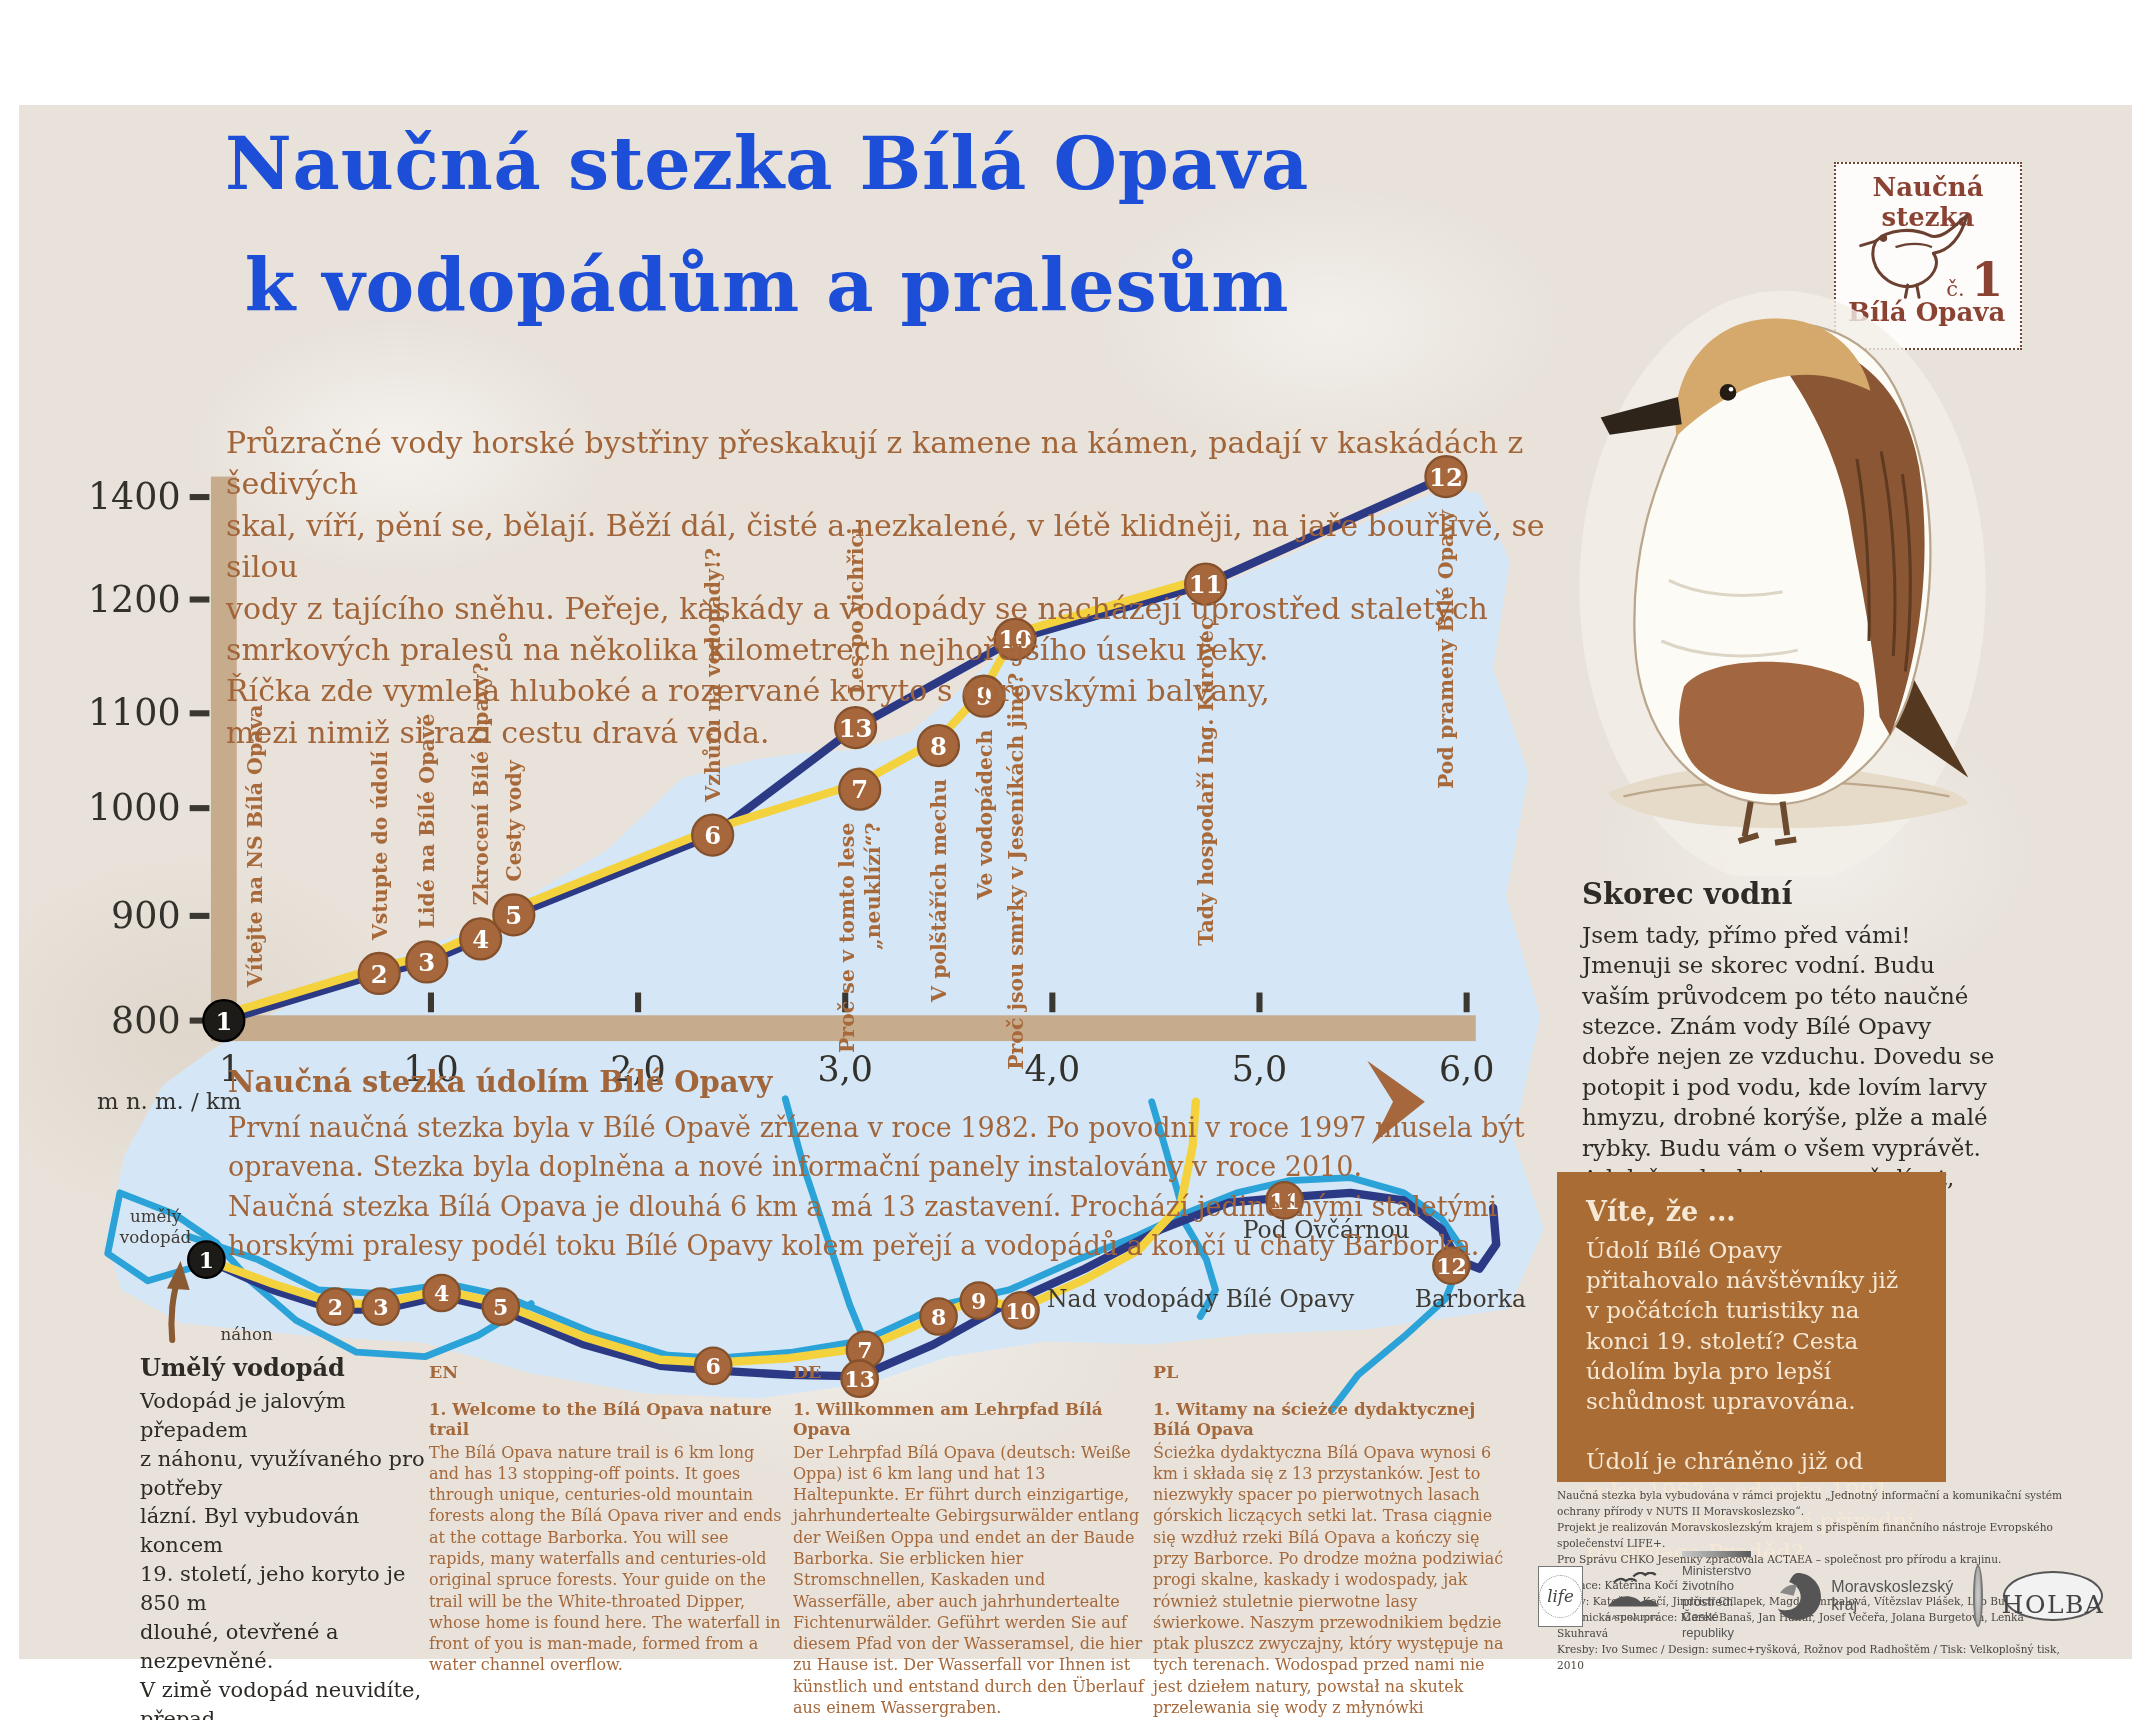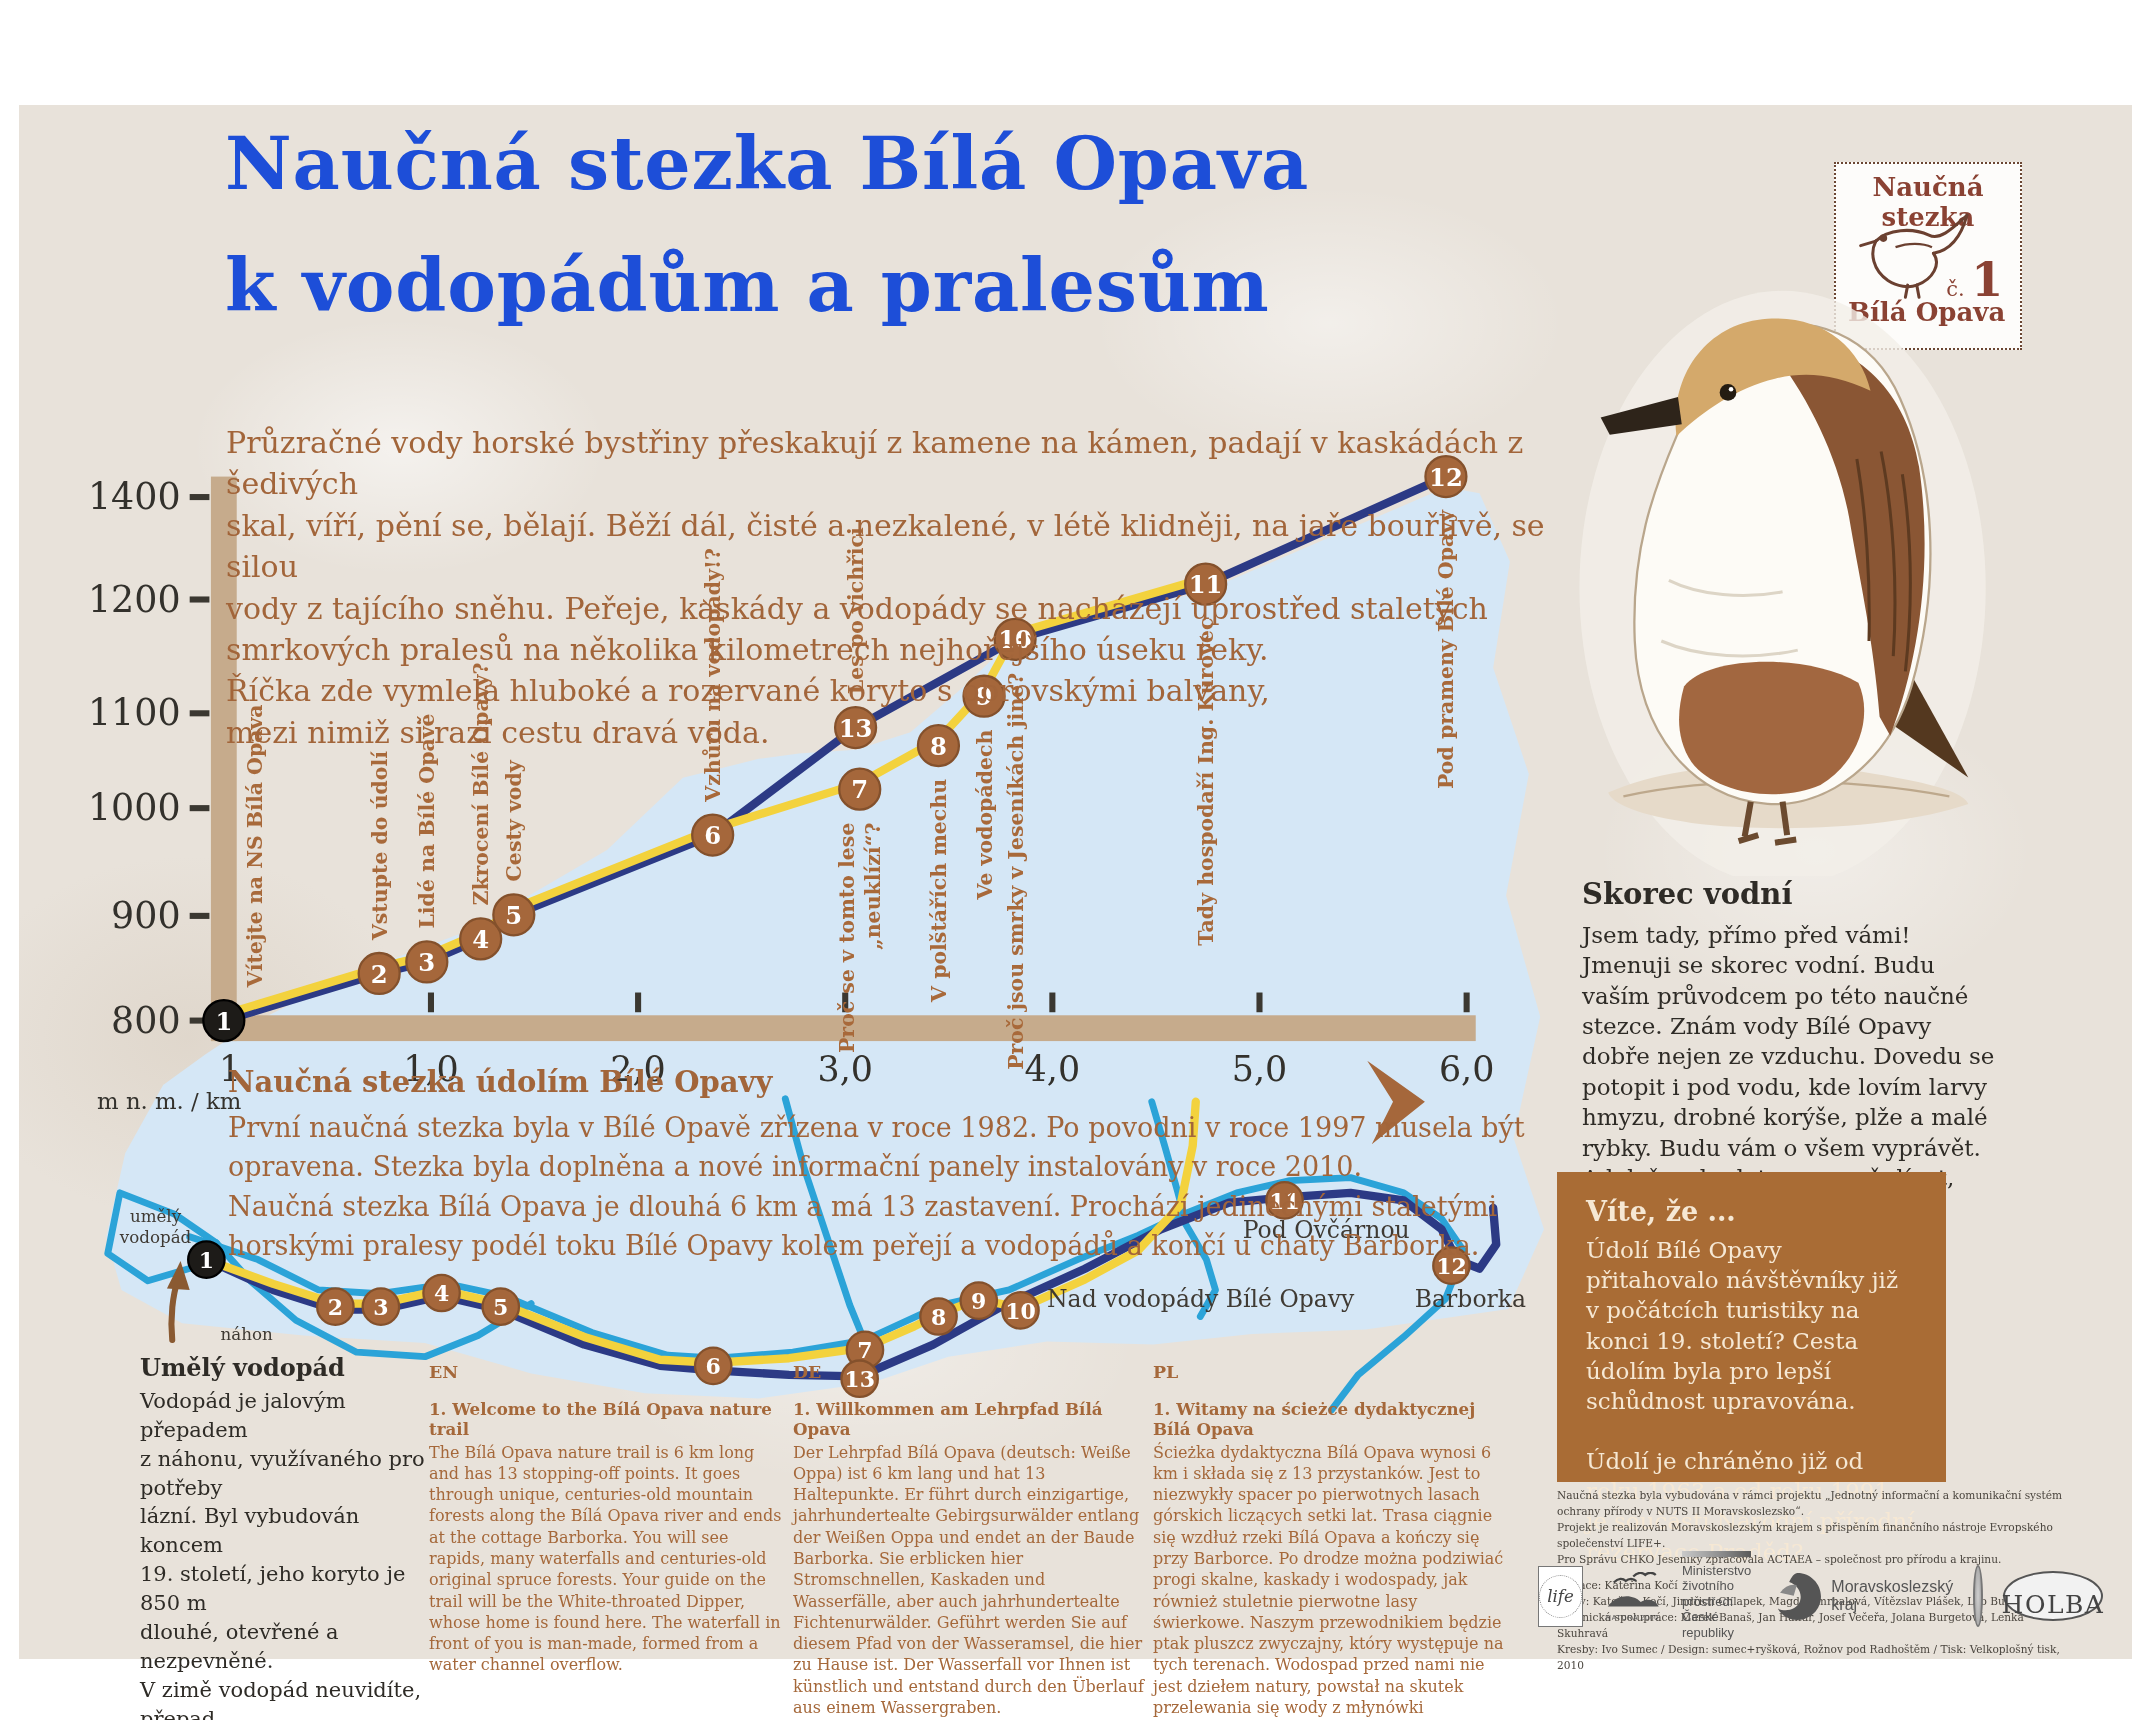--- a/index.html
+++ b/index.html
@@ -8,21 +8,21 @@
     background-image:
       radial-gradient(ellipse 319px 197px at 18% 22%, rgba(255,255,255,.55), transparent 65%),
       radial-gradient(ellipse 394px 228px at 62% 14%, rgba(255,255,255,.45), transparent 60%),
       radial-gradient(ellipse 364px 258px at 85% 48%, rgba(255,255,255,.4), transparent 60%),
       radial-gradient(ellipse 455px 228px at 40% 80%, rgba(255,255,255,.35), transparent 60%),
       radial-gradient(ellipse 379px 303px at 8% 60%, rgba(198,182,162,.25), transparent 60%);}
   .scene{position:absolute;left:0;top:0;width:2151px;height:1721px;}
   svg text{font-family:"DejaVu Serif",serif;}
   .abs{position:absolute;}
   .title{left:225px;top:127px;color:#1d4ed8;font-weight:bold;font-size:73px;line-height:1.0;letter-spacing:0.8px;}
-  .title div+div{margin-top:49px;}
+  .title div+div{margin-top:49px;text-align:center;}
   .subtitle{left:226px;top:369px;color:#a2653a;font-weight:bold;font-size:30px;}
   .intro{left:226px;top:422px;width:1324px;color:#a2653a;font-weight:normal;font-size:30px;line-height:1.38;white-space:pre-line;}
   .stamp{left:1834px;top:162px;width:188px;height:188px;background:#fdfcfa;border:2.3px dotted #6b4632;box-sizing:border-box;padding:7.6px 10.6px;}
   .stamp-top{color:#8a4233;font-weight:bold;font-size:26px;text-align:center;}
   .stamp-num{position:absolute;right:16.7px;bottom:41px;color:#8a4233;font-size:21px;}
   .stamp-num b{font-size:46px;}
   .stamp-bottom{position:absolute;left:12px;bottom:21px;color:#8a4233;font-weight:bold;font-size:26px;}
   .stamp-bird{position:absolute;left:13.7px;top:39px;}
   .skorec{left:1582px;top:877px;width:413px;color:#2e2b26;}
   .sk-head{font-size:29px;font-weight:bold;margin-bottom:9px;}

